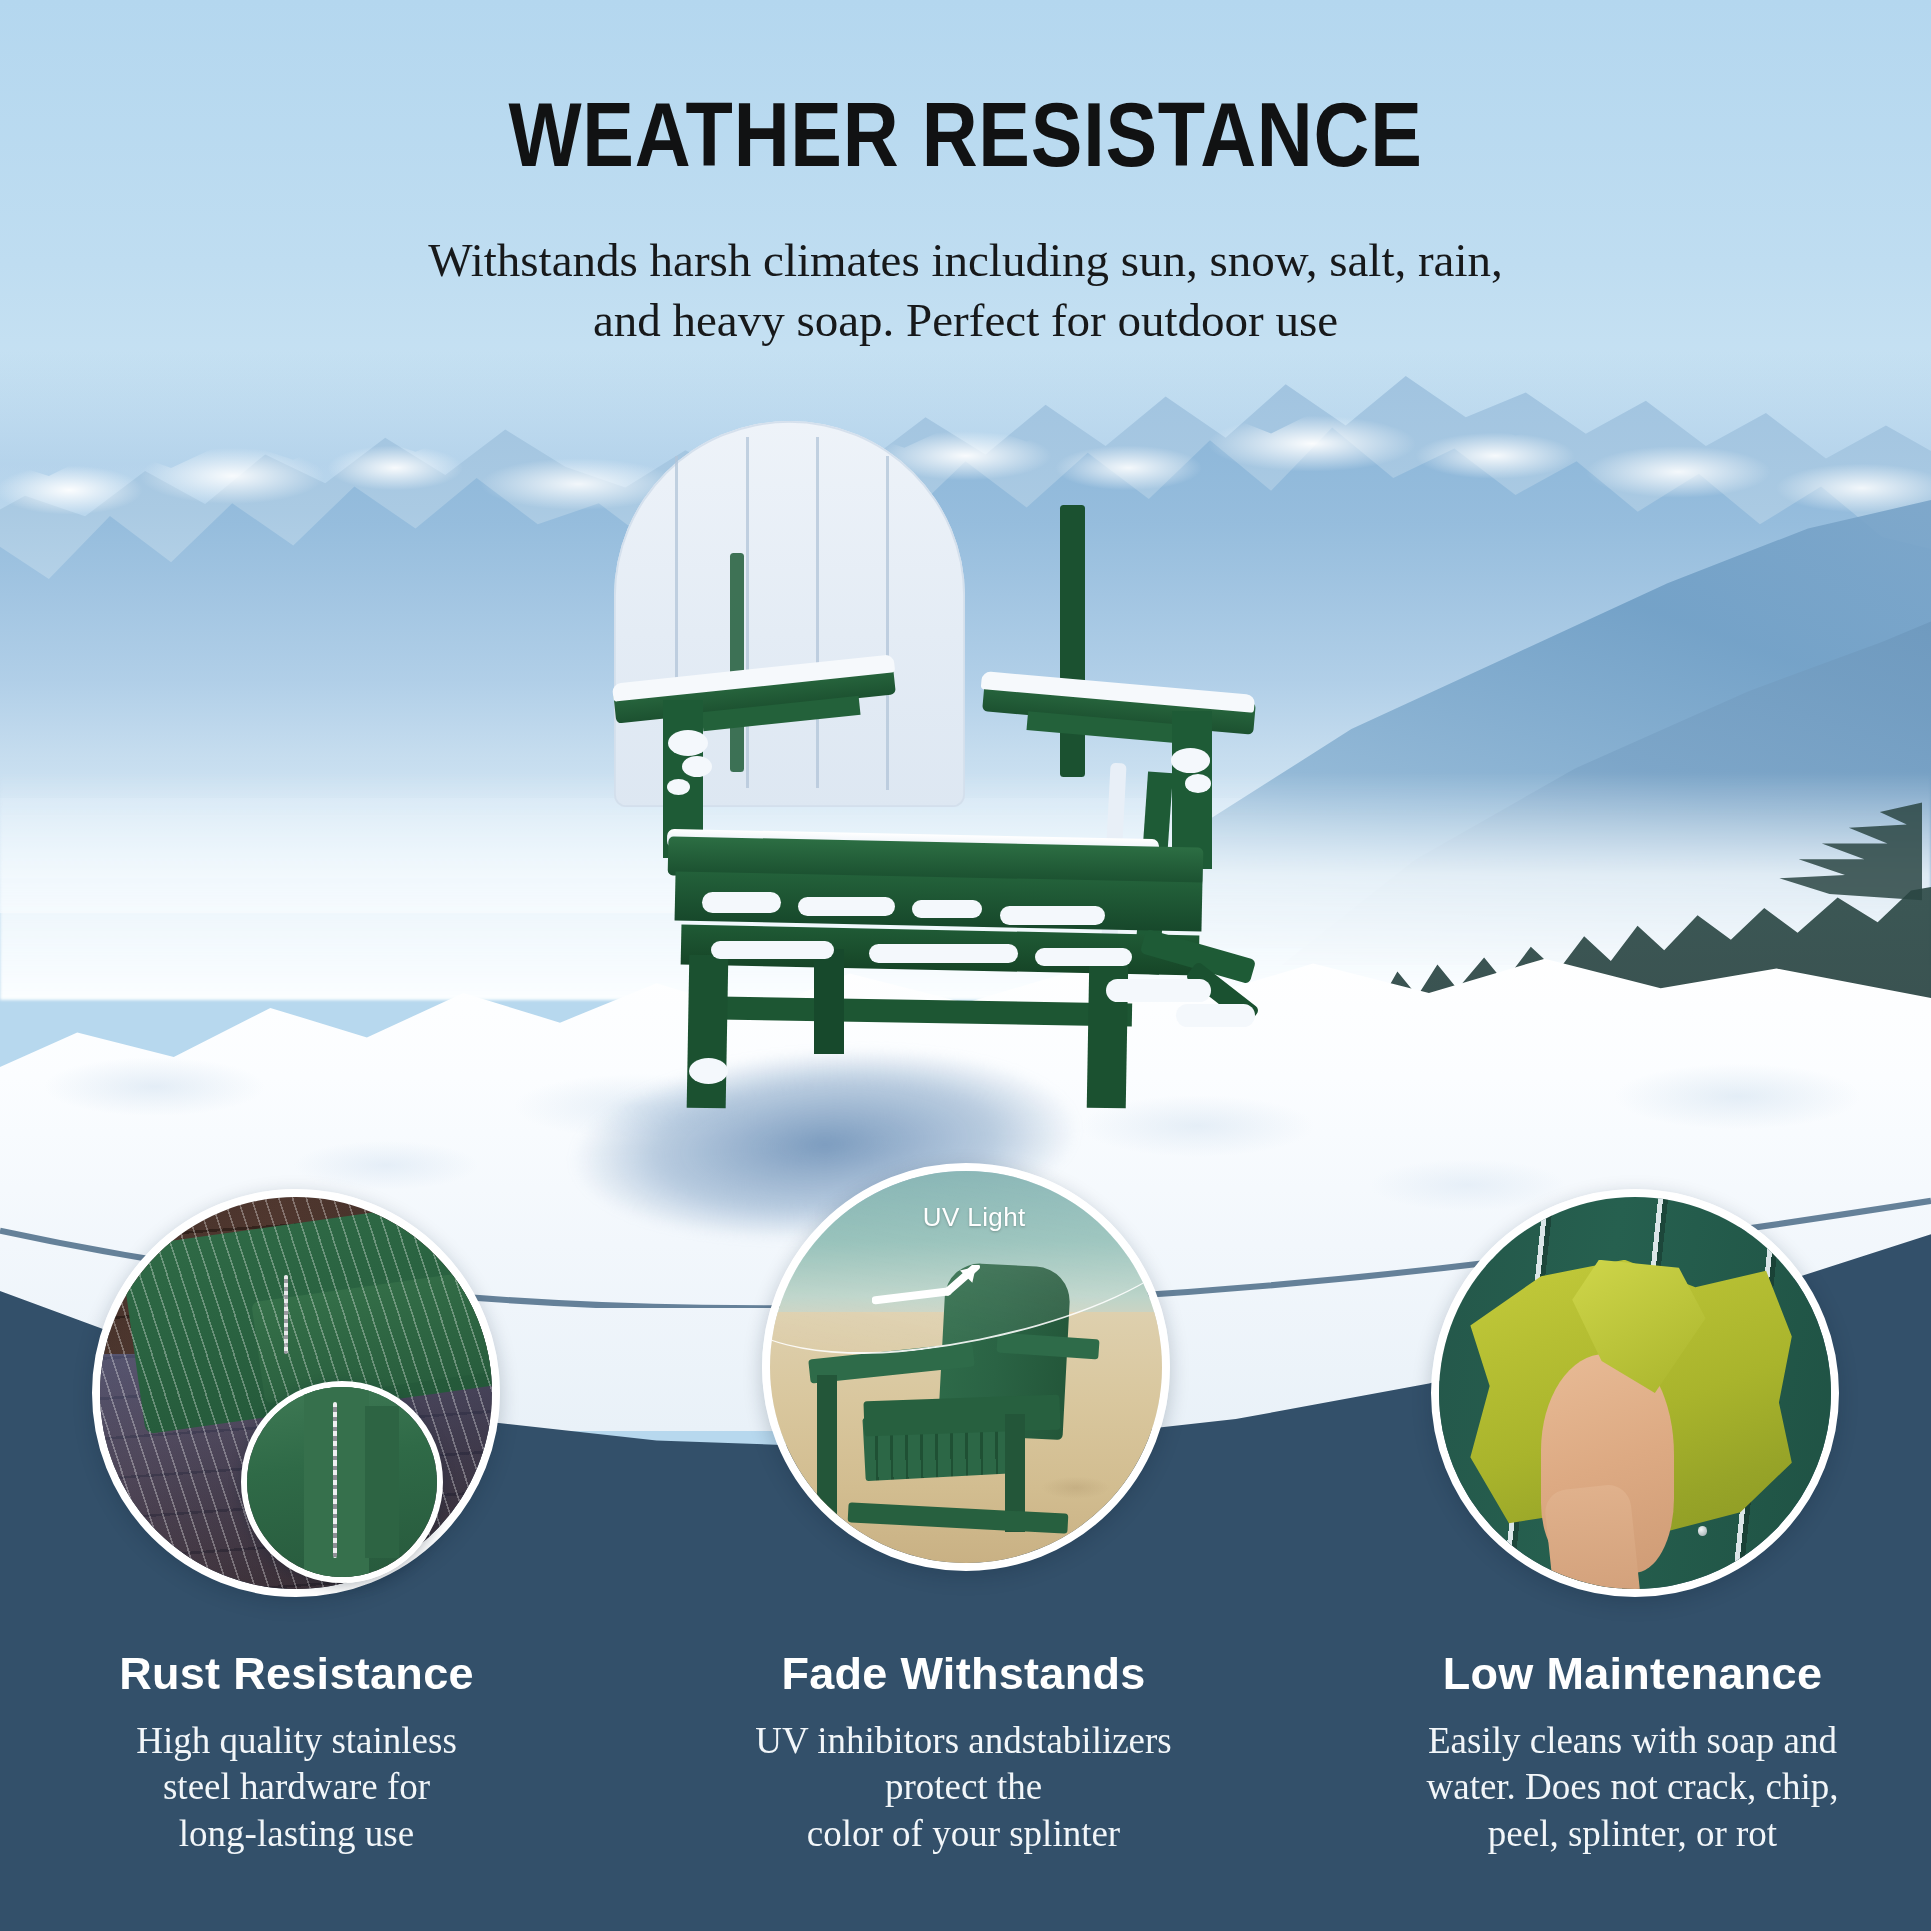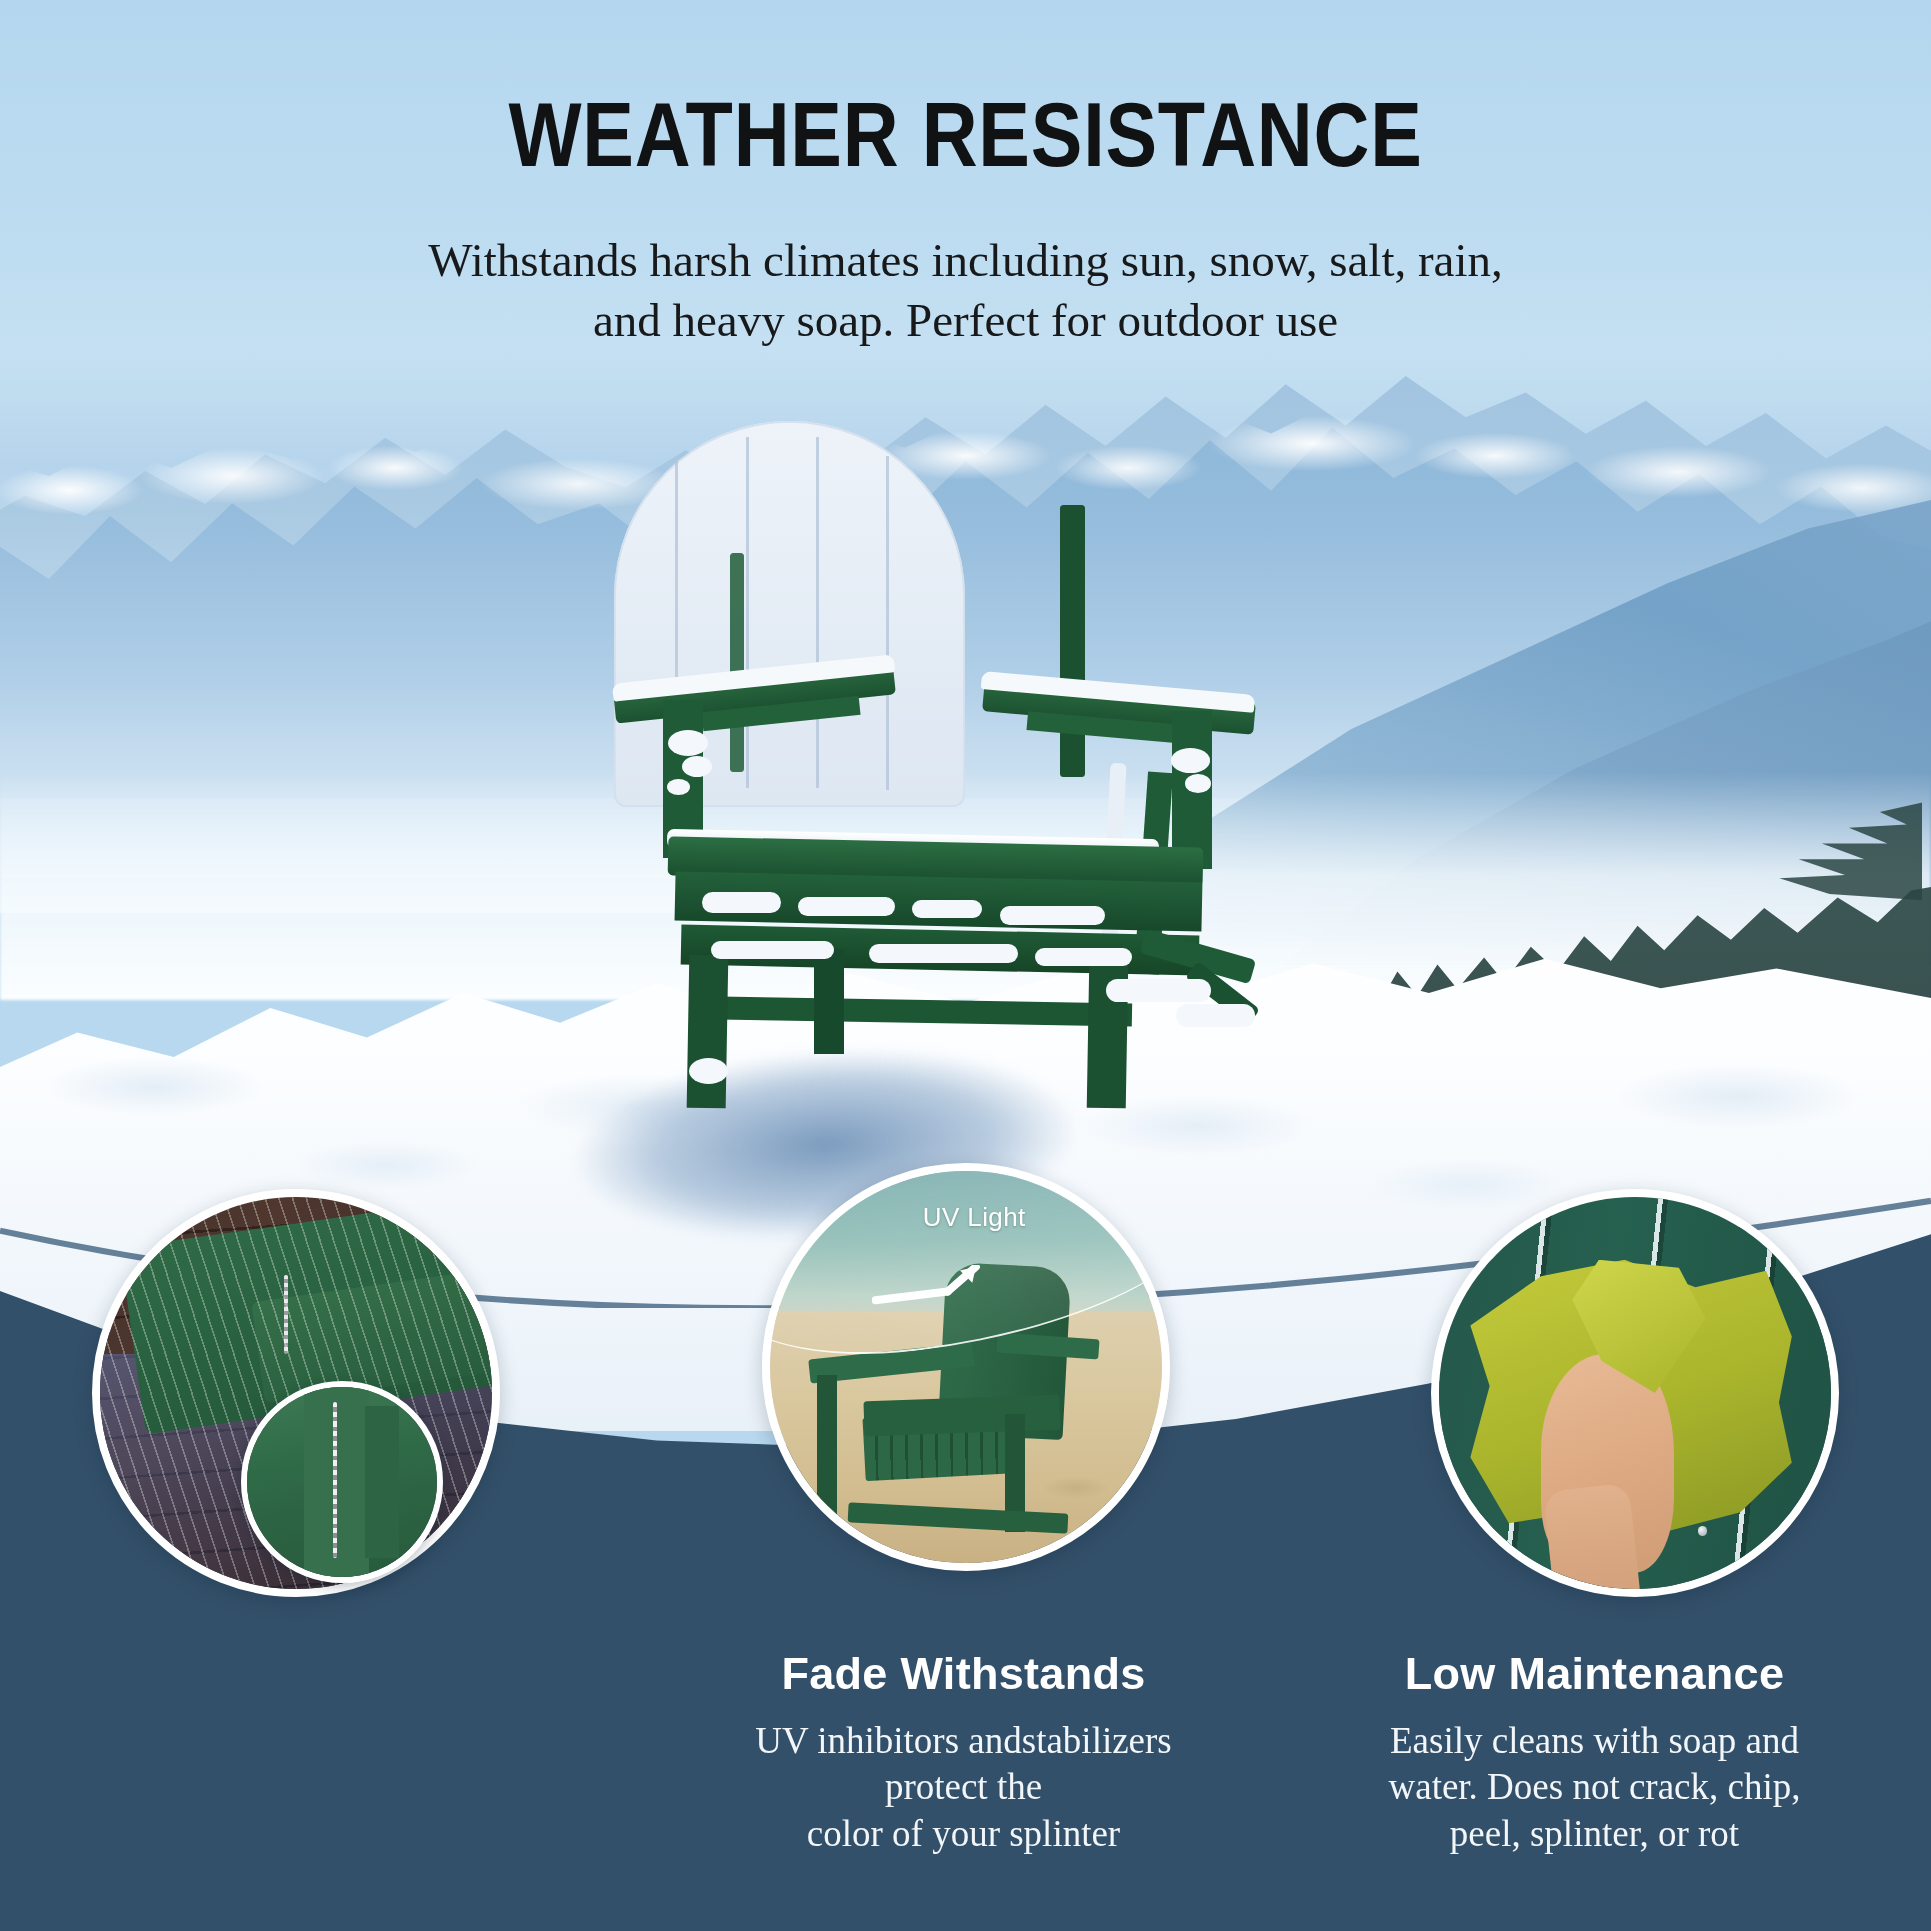--- a/index.html
+++ b/index.html
@@ -420,21 +420,21 @@
     font-weight:700; font-size:45px; letter-spacing:0.3px; line-height:1.1;
     margin-bottom:19.3px;
   }
   .feat-body {
     color:#f2f6f9; font-family:"Liberation Serif", serif;
     font-size:37px; line-height:1.26;
   }
   .feat-body .ln { display:block; }
   .f1 { left:33px;   top:1649px; }
   .f2 { left:700px;  top:1649px; }
-  .f3 { left:1331px; top:1649px; }
+  .f3 { left:1369px; top:1649px; }
 </style>
 </head>
 <body>
 
 <div id="stage">
 
   <div class="sky"></div>
   <div class="haze-far"></div>
   <div class="mtn mtn-back"></div>
   <div class="mtn mtn-mid"></div>
@@ -563,20 +563,28 @@
       <div class="cloth-fold"></div>
     </div>
   </div>
 
   <h1 class="title">WEATHER RESISTANCE</h1>
   <div class="subtitle">
     <span class="ln">Withstands harsh climates including sun, snow, salt, rain,</span>
     <span class="ln">and heavy soap. Perfect for outdoor use</span>
   </div>
 
+  <div class="feat f1">
+    <div class="feat-title">Rust Resistance</div>
+    <div class="feat-body">
+      <span class="ln">High quality stainless</span>
+      <span class="ln">steel hardware for</span>
+      <span class="ln">long-lasting use</span>
+    </div>
+  </div>
 
   <div class="feat f2">
     <div class="feat-title">Fade Withstands</div>
     <div class="feat-body">
       <span class="ln">UV inhibitors andstabilizers</span>
       <span class="ln">protect the</span>
       <span class="ln">color of your splinter</span>
     </div>
   </div>
 

